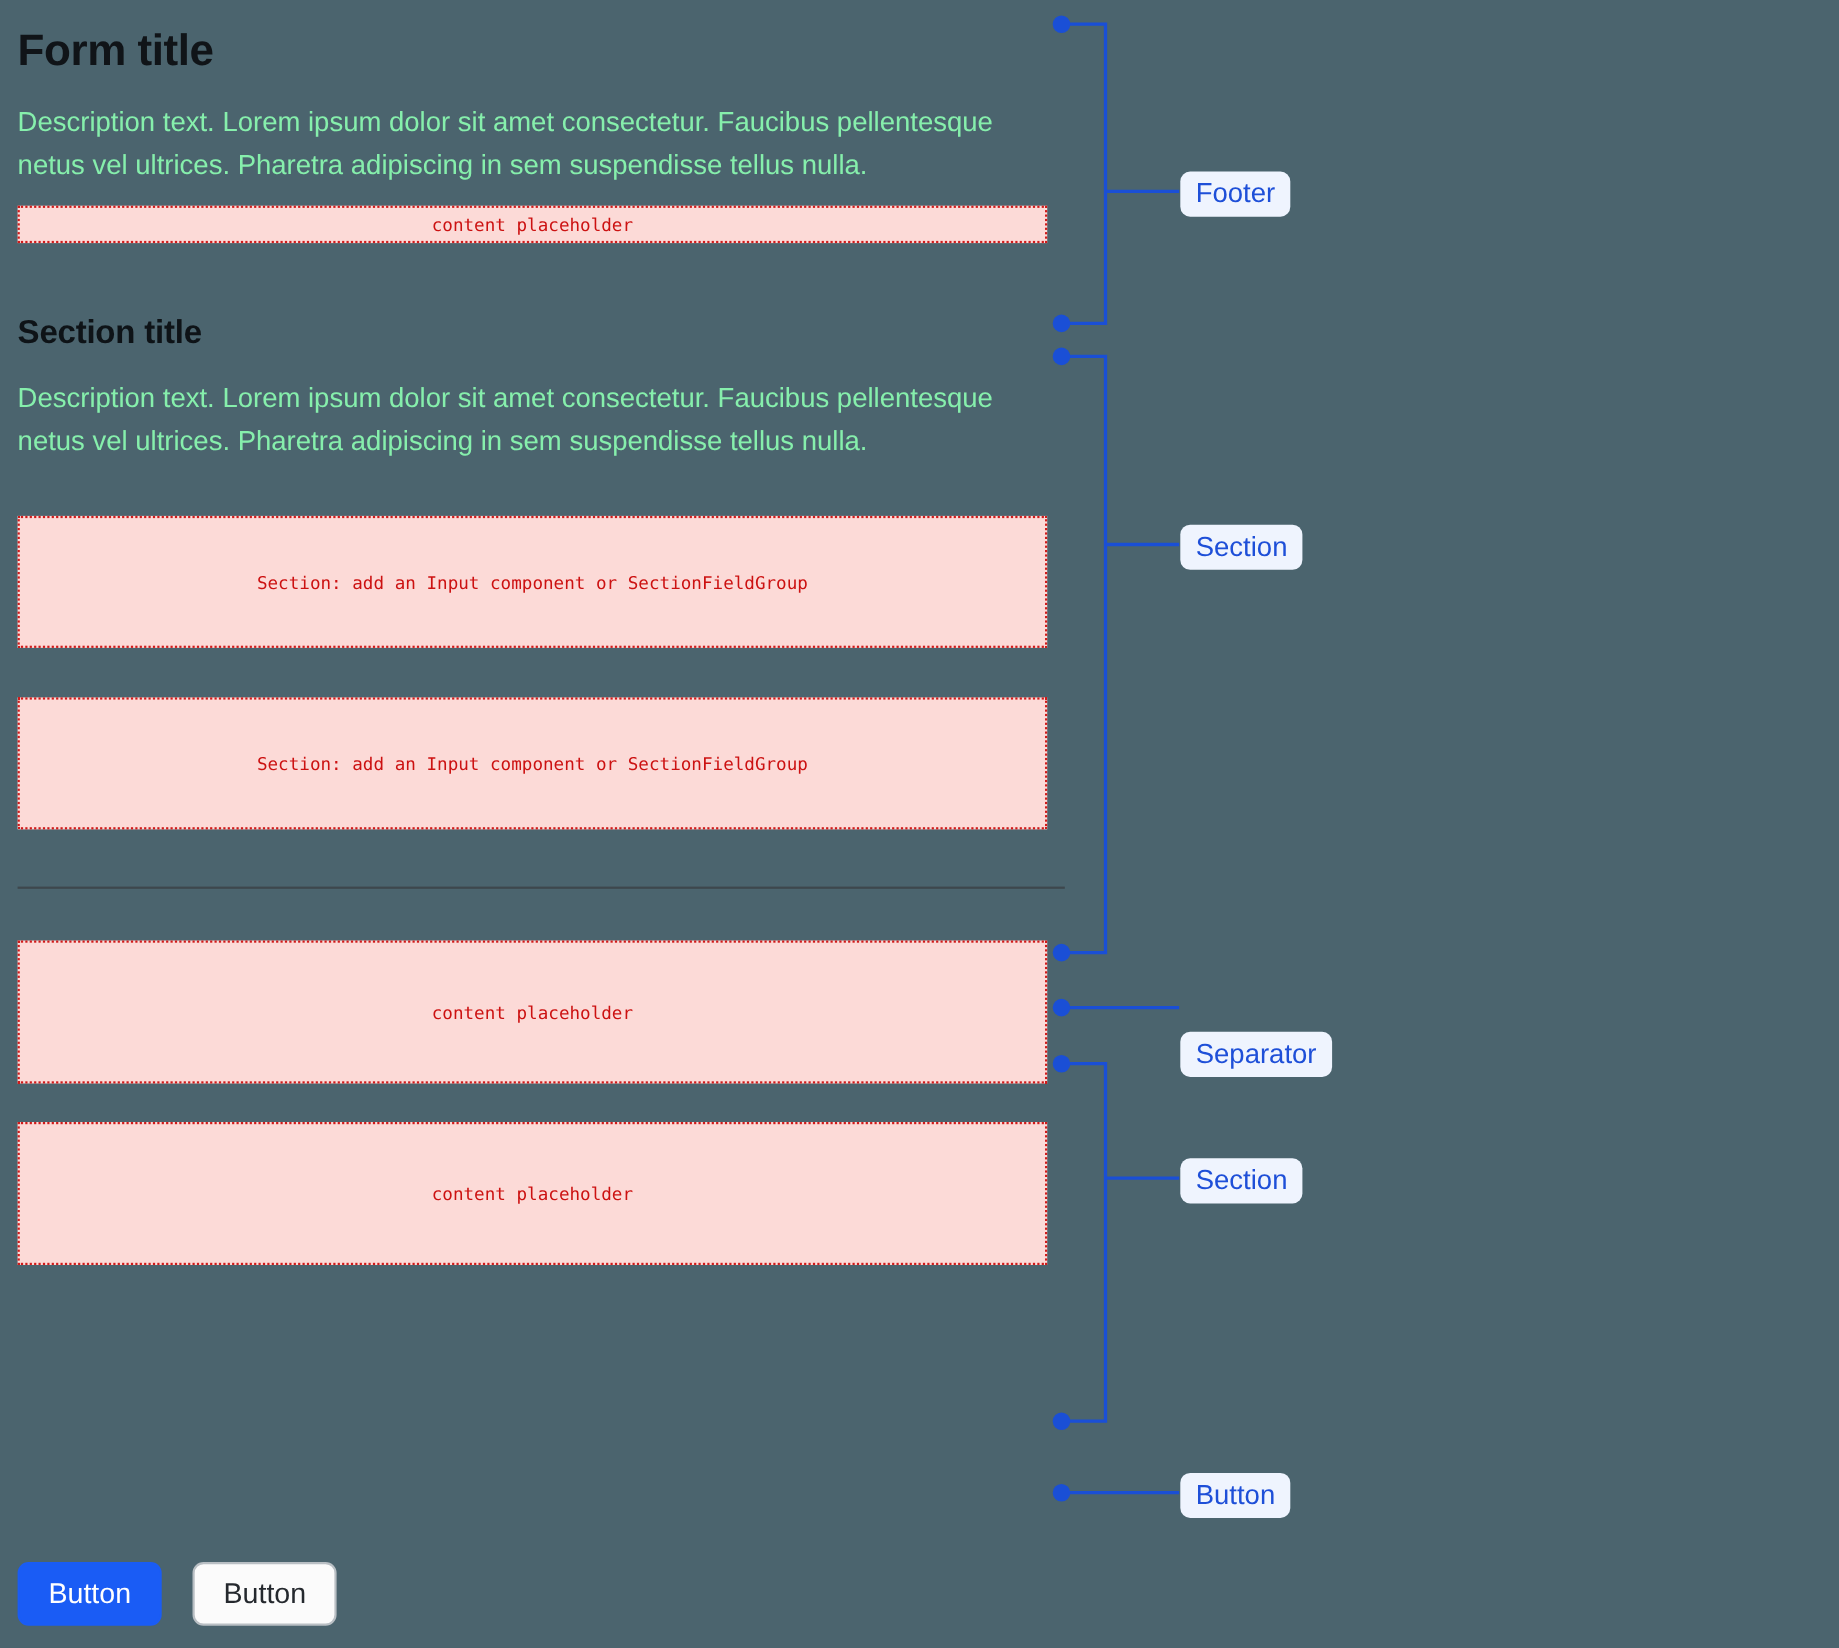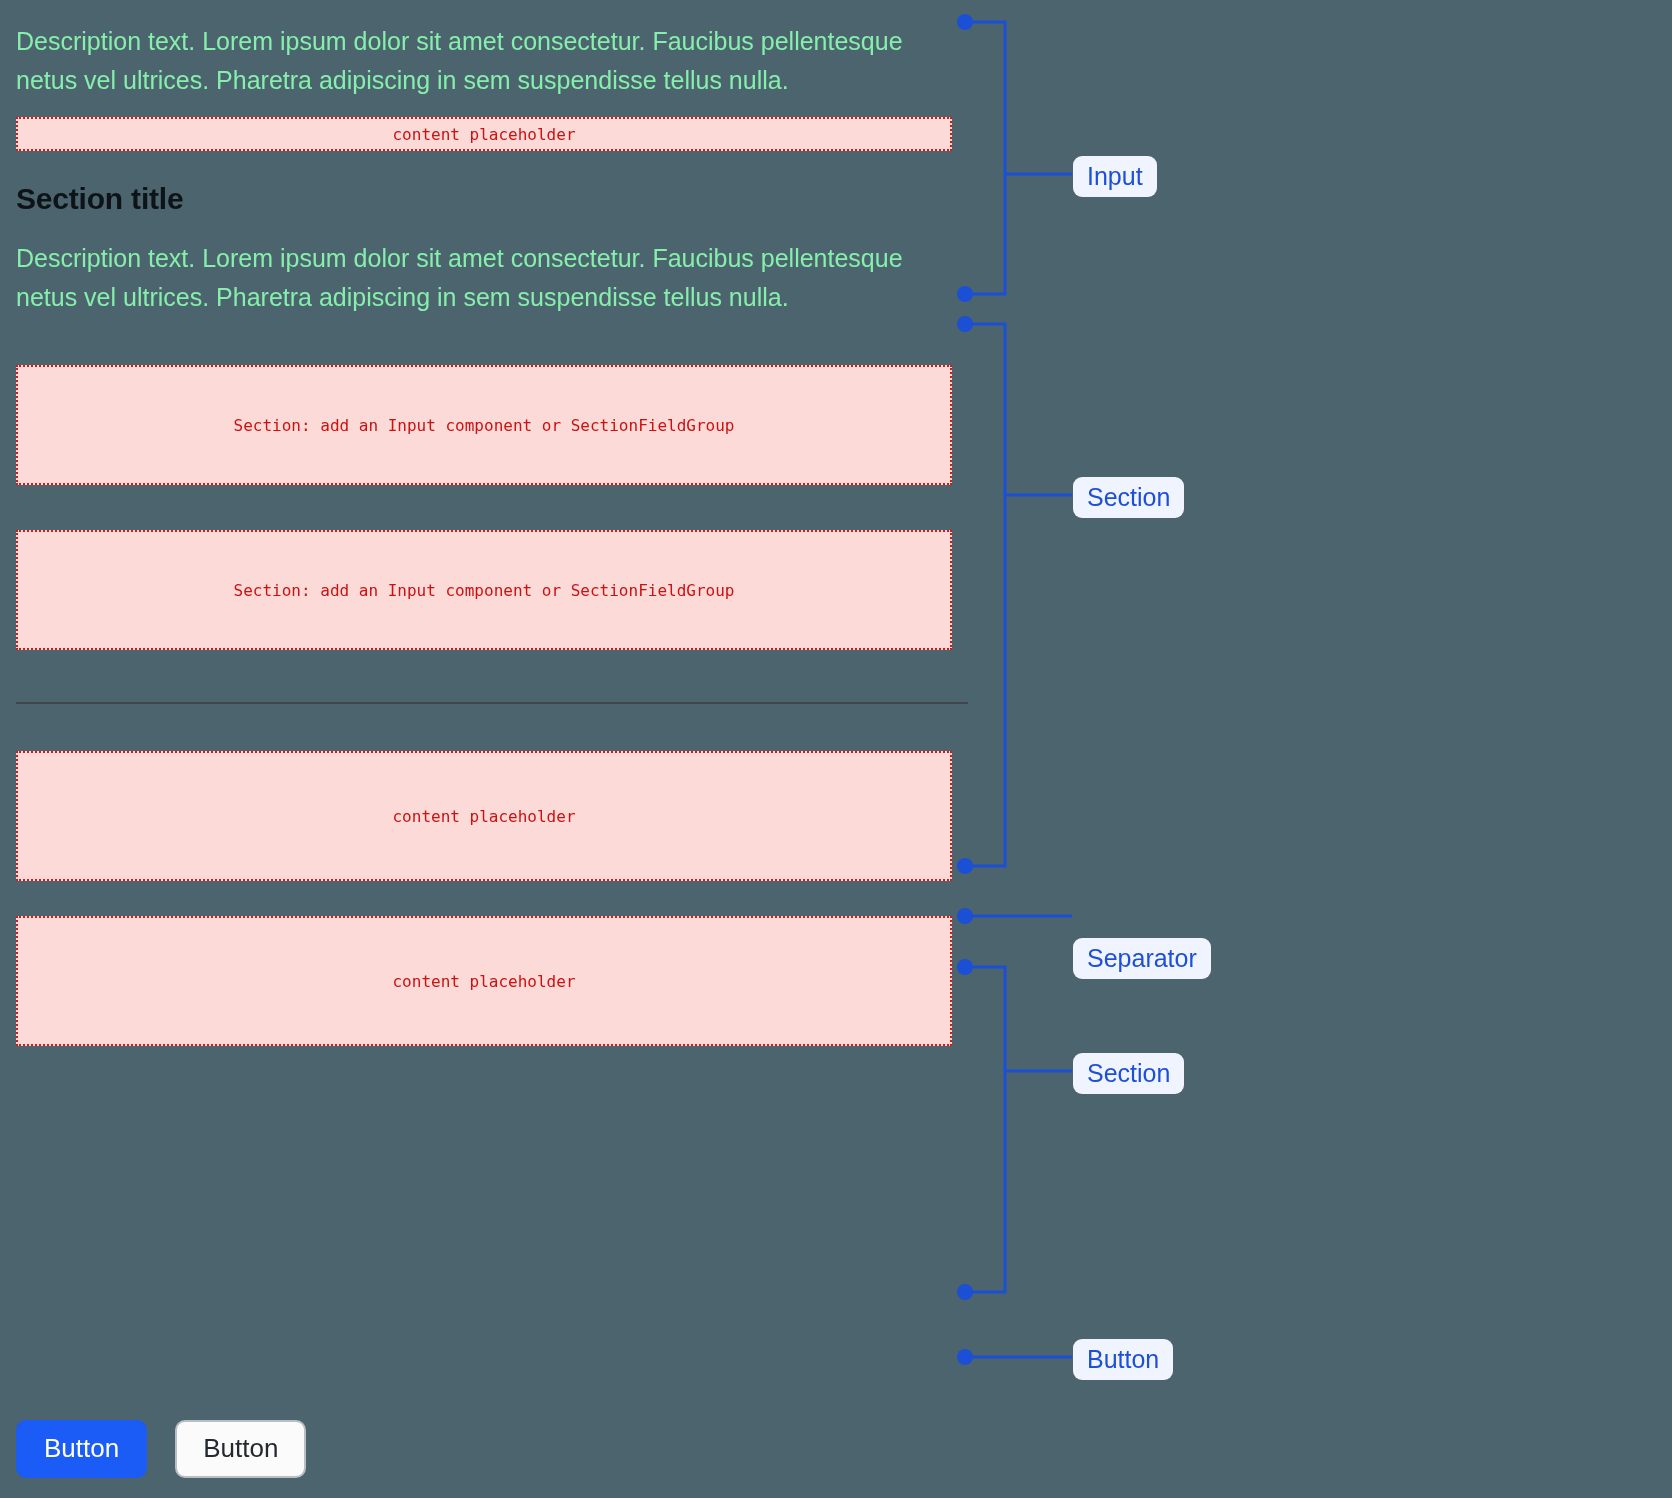--- a/index.html
+++ b/index.html
@@ -120,28 +120,29 @@
     white-space: nowrap;
     line-height: 1.25;
     pointer-events: auto;
   }
 </style>
 </head>
 <body>
 
 <div class="form-col">
 
+  <h1 class="form-title">Form title</h1>
 
   <p class="desc">Description text. Lorem ipsum dolor sit amet consectetur. Faucibus pellentesque netus vel ultrices. Pharetra adipiscing in sem suspendisse tellus nulla.</p>
 
   <div class="ph ph-slim" style="margin-top:18px;">
     <span>content placeholder</span>
   </div>
 
-  <h2 class="section-title" style="margin-top:30px;">Section title</h2>
+  <h2 class="section-title" style="margin-top:64px;">Section title</h2>
 
   <p class="desc">Description text. Lorem ipsum dolor sit amet consectetur. Faucibus pellentesque netus vel ultrices. Pharetra adipiscing in sem suspendisse tellus nulla.</p>
 
   <div class="ph ph-tall" style="margin-top:49px;">
     <span>Section: add an Input component or SectionFieldGroup</span>
   </div>
 
   <div class="ph ph-tall" style="margin-top:45px;">
     <span>Section: add an Input component or SectionFieldGroup</span>
   </div>
@@ -184,21 +185,21 @@
       <circle cx="965" cy="294" r="8"></circle>
       <circle cx="965" cy="324" r="8"></circle>
       <circle cx="965" cy="866" r="8"></circle>
       <circle cx="965" cy="916" r="8"></circle>
       <circle cx="965" cy="967" r="8"></circle>
       <circle cx="965" cy="1292" r="8"></circle>
       <circle cx="965" cy="1357" r="8"></circle>
     </g>
   </svg>
 
-  <div class="chip" style="left:1073px; top:156px;">Input</div>
+  <div class="chip" style="left:1073px; top:156px;">Footer</div>
 
   <div class="chip" style="left:1073px; top:477px;">Section</div>
 
   <div class="chip" style="left:1073px; top:898px;margin-top:40px;">Separator</div>
 
   <div class="chip" style="left:1073px; top:1053px;">Section</div>
 
   <div class="chip" style="left:1073px; top:1339px;">Button</div>
 </div>
 

